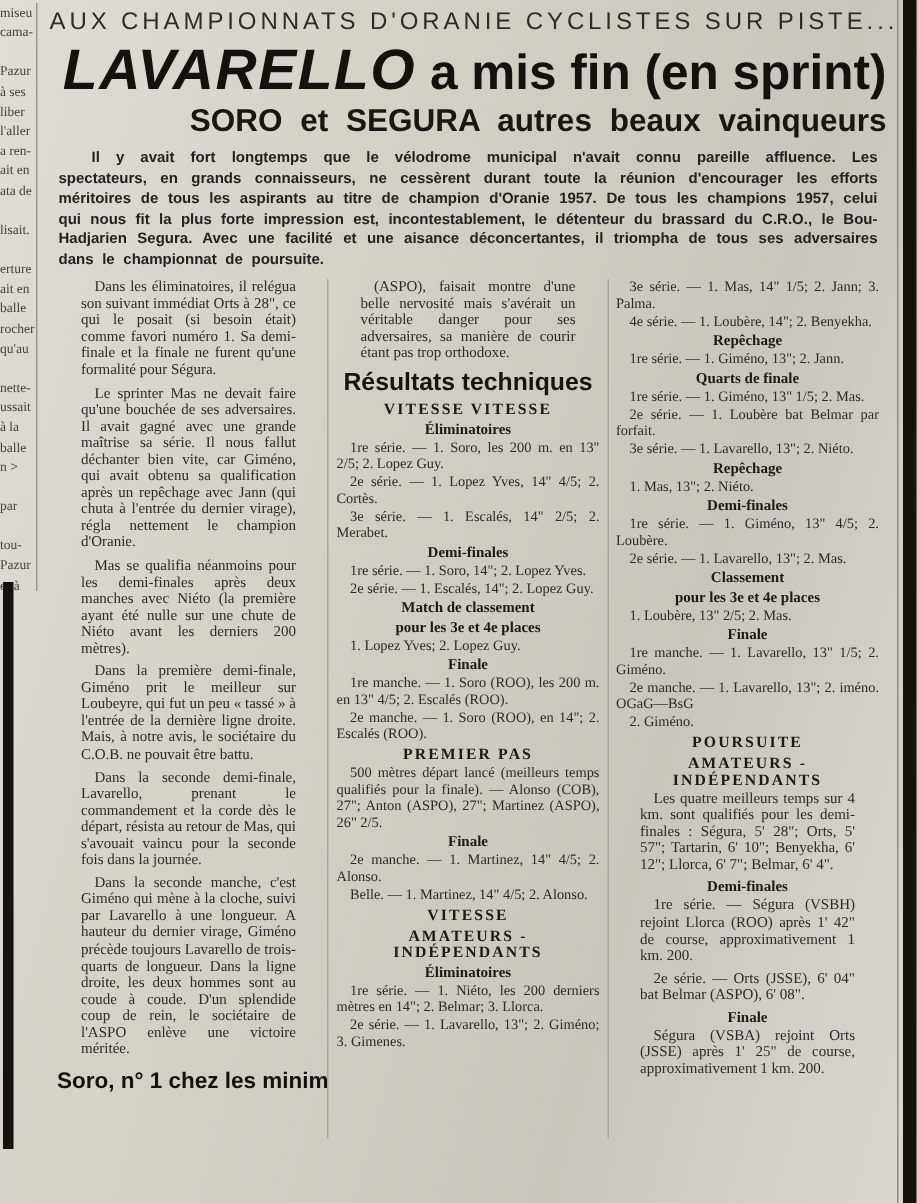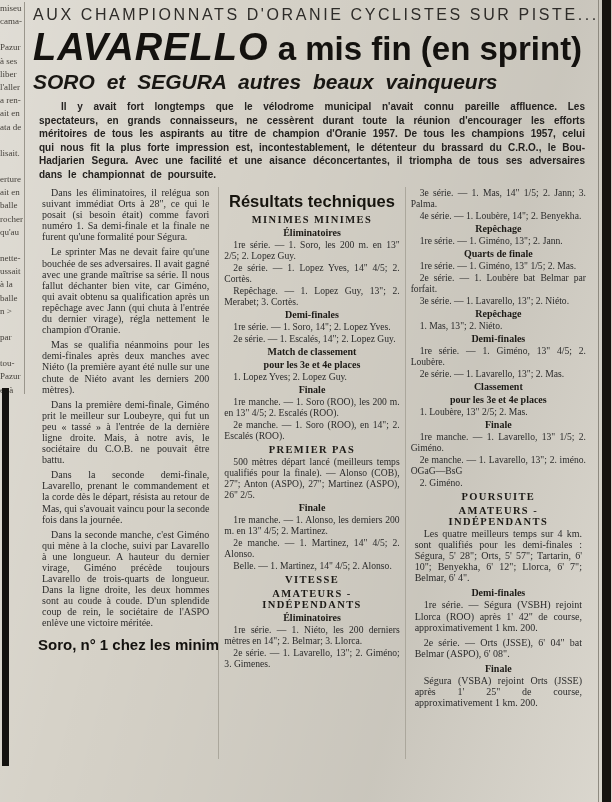--- a/index.html
+++ b/index.html
@@ -22,43 +22,43 @@
   .black-bar-right{position:absolute;right:1px;top:0;width:9px;height:802px;background:#16130f;}
   .thin-line-right{position:absolute;right:13px;top:0;width:1px;height:802px;background:#8e8a80;}
 
   .content{position:absolute;left:27px;top:0;width:570px;height:759px;box-sizing:border-box;padding:4px 6px 0 6px;overflow:hidden;}
 
   .kicker{
     font-family:"Liberation Sans", sans-serif;font-size:16px;letter-spacing:2.6px;
     color:#2e2c29;text-align:center;margin:2px 0 4px;white-space:nowrap;
   }
   .h1{
-    font-family:"Liberation Sans", sans-serif;text-align:left;color:#14120f;
+    font-family:"Liberation Sans", sans-serif;text-align:right;color:#14120f;
     font-size:33px;font-weight:700;line-height:38px;margin:2px 0 0;white-space:nowrap;
   }
   .h1 .it{font-style:italic;font-weight:800;font-size:38px;letter-spacing:1px;}
   .h2line{
     font-family:"Liberation Sans", sans-serif;text-align:center;color:#14120f;
     font-size:32px;font-weight:700;line-height:38px;margin:1px 0 2px;white-space:nowrap;
   }
   .h2line .it{font-style:italic;font-weight:800;font-size:37px;letter-spacing:1px;}
   .h3{
-    font-family:"Liberation Sans", sans-serif;font-style:italic;font-weight:800;
-    font-size:21px;text-align:left;color:#191713;margin:2px 0 6px;word-spacing:6px;white-space:nowrap;
+    font-family:"Liberation Sans", sans-serif;font-weight:800;
+    font-size:21px;text-align:right;color:#191713;margin:2px 0 6px;word-spacing:6px;white-space:nowrap;
   }
   .lead{
     font-family:"Liberation Sans", sans-serif;font-weight:700;font-size:10px;
     line-height:13.5px;text-align:justify;word-spacing:3px;color:#242220;
     margin:2px 6px 6px 6px;text-indent:22px;
   }
   .columns{display:flex;height:576px;overflow:hidden;}
   .col{flex:1 1 0;padding:0 5px;overflow:hidden;box-sizing:border-box;}
   .col + .col{border-left:1px solid #aba79c;}
 
-  .b-para{font-size:10px;line-height:11.1px;text-align:justify;text-indent:9px;margin:0 4px 4px;}
+  .b-para{font-size:10px;line-height:11.1px;text-align:justify;text-indent:9px;margin:0 16px 4px;}
   .b-line{font-size:9.6px;line-height:11px;text-align:justify;text-indent:9px;margin:0 0 1px;}
   .b-title{font-family:"Liberation Sans", sans-serif;font-weight:700;font-size:16.5px;
            text-align:center;color:#17150f;margin:5px 0 3px;}
   .b-head{font-weight:700;font-size:10.5px;text-align:center;letter-spacing:1.4px;margin:3px 0 1px;color:#1c1a16;}
   .b-subhead{font-weight:700;font-size:10px;text-align:center;margin:2px 0 1px;color:#1c1a16;}
   .b-colhead{font-family:"Liberation Sans", sans-serif;font-weight:800;font-size:15px;
              color:#14120f;margin:7px 0 3px;white-space:nowrap;}
 </style>
 </head>
 <body>
@@ -116,39 +116,39 @@
       <div class="col">
           <div class="b-para">Dans les éliminatoires, il relégua son suivant immédiat Orts à 28", ce qui le posait (si besoin était) comme favori numéro 1. Sa demi-finale et la finale ne furent qu'une formalité pour Ségura.</div>
           <div class="b-para">Le sprinter Mas ne devait faire qu'une bouchée de ses adversaires. Il avait gagné avec une grande maîtrise sa série. Il nous fallut déchanter bien vite, car Giméno, qui avait obtenu sa qualification après un repêchage avec Jann (qui chuta à l'entrée du dernier virage), régla nettement le champion d'Oranie.</div>
           <div class="b-para">Mas se qualifia néanmoins pour les demi-finales après deux manches avec Niéto (la première ayant été nulle sur une chute de Niéto avant les derniers 200 mètres).</div>
           <div class="b-para">Dans la première demi-finale, Giméno prit le meilleur sur Loubeyre, qui fut un peu « tassé » à l'entrée de la dernière ligne droite. Mais, à notre avis, le sociétaire du C.O.B. ne pouvait être battu.</div>
           <div class="b-para">Dans la seconde demi-finale, Lavarello, prenant le commandement et la corde dès le départ, résista au retour de Mas, qui s'avouait vaincu pour la seconde fois dans la journée.</div>
           <div class="b-para">Dans la seconde manche, c'est Giméno qui mène à la cloche, suivi par Lavarello à une longueur. A hauteur du dernier virage, Giméno précède toujours Lavarello de trois-quarts de longueur. Dans la ligne droite, les deux hommes sont au coude à coude. D'un splendide coup de rein, le sociétaire de l'ASPO enlève une victoire méritée.</div>
           <div class="b-colhead">Soro, n° 1 chez les minimes</div>
         </div>
       <div class="col">
+          <div class="b-para">(ASPO), faisait montre d'une belle nervosité mais s'avérait un véritable danger pour ses adversaires, sa manière de courir étant pas trop orthodoxe.</div>
           <div class="b-title">Résultats techniques</div>
-          <div class="b-head">MINIMES MINIMES</div>
+          <div class="b-head">VITESSE VITESSE</div>
           <div class="b-subhead">Éliminatoires</div>
           <div class="b-line">1re série. — 1. Soro, les 200 m. en 13" 2/5; 2. Lopez Guy.</div>
           <div class="b-line">2e série. — 1. Lopez Yves, 14" 4/5; 2. Cortès.</div>
-          <div class="b-line">Repêchage. — 1. Lopez Guy, 13"; 2. Merabet; 3. Cortès.</div>
+          <div class="b-line">3e série. — 1. Escalés, 14" 2/5; 2. Merabet.</div>
           <div class="b-subhead">Demi-finales</div>
           <div class="b-line">1re série. — 1. Soro, 14"; 2. Lopez Yves.</div>
           <div class="b-line">2e série. — 1. Escalés, 14"; 2. Lopez Guy.</div>
           <div class="b-subhead">Match de classement</div>
           <div class="b-subhead">pour les 3e et 4e places</div>
           <div class="b-line">1. Lopez Yves; 2. Lopez Guy.</div>
           <div class="b-subhead">Finale</div>
           <div class="b-line">1re manche. — 1. Soro (ROO), les 200 m. en 13" 4/5; 2. Escalés (ROO).</div>
           <div class="b-line">2e manche. — 1. Soro (ROO), en 14"; 2. Escalés (ROO).</div>
           <div class="b-head">PREMIER PAS</div>
           <div class="b-line">500 mètres départ lancé (meilleurs temps qualifiés pour la finale). — Alonso (COB), 27"; Anton (ASPO), 27"; Martinez (ASPO), 26" 2/5.</div>
           <div class="b-subhead">Finale</div>
-          <div class="b-line">1re manche. — 1. Alonso, les derniers 200 m. en 13" 4/5; 2. Martinez.</div>
           <div class="b-line">2e manche. — 1. Martinez, 14" 4/5; 2. Alonso.</div>
           <div class="b-line">Belle. — 1. Martinez, 14" 4/5; 2. Alonso.</div>
           <div class="b-head">VITESSE</div>
           <div class="b-head">AMATEURS - INDÉPENDANTS</div>
           <div class="b-subhead">Éliminatoires</div>
           <div class="b-line">1re série. — 1. Niéto, les 200 derniers mètres en 14"; 2. Belmar; 3. Llorca.</div>
           <div class="b-line">2e série. — 1. Lavarello, 13"; 2. Giméno; 3. Gimenes.</div>
         </div>
       <div class="col">
           <div class="b-line">3e série. — 1. Mas, 14" 1/5; 2. Jann; 3. Palma.</div>

